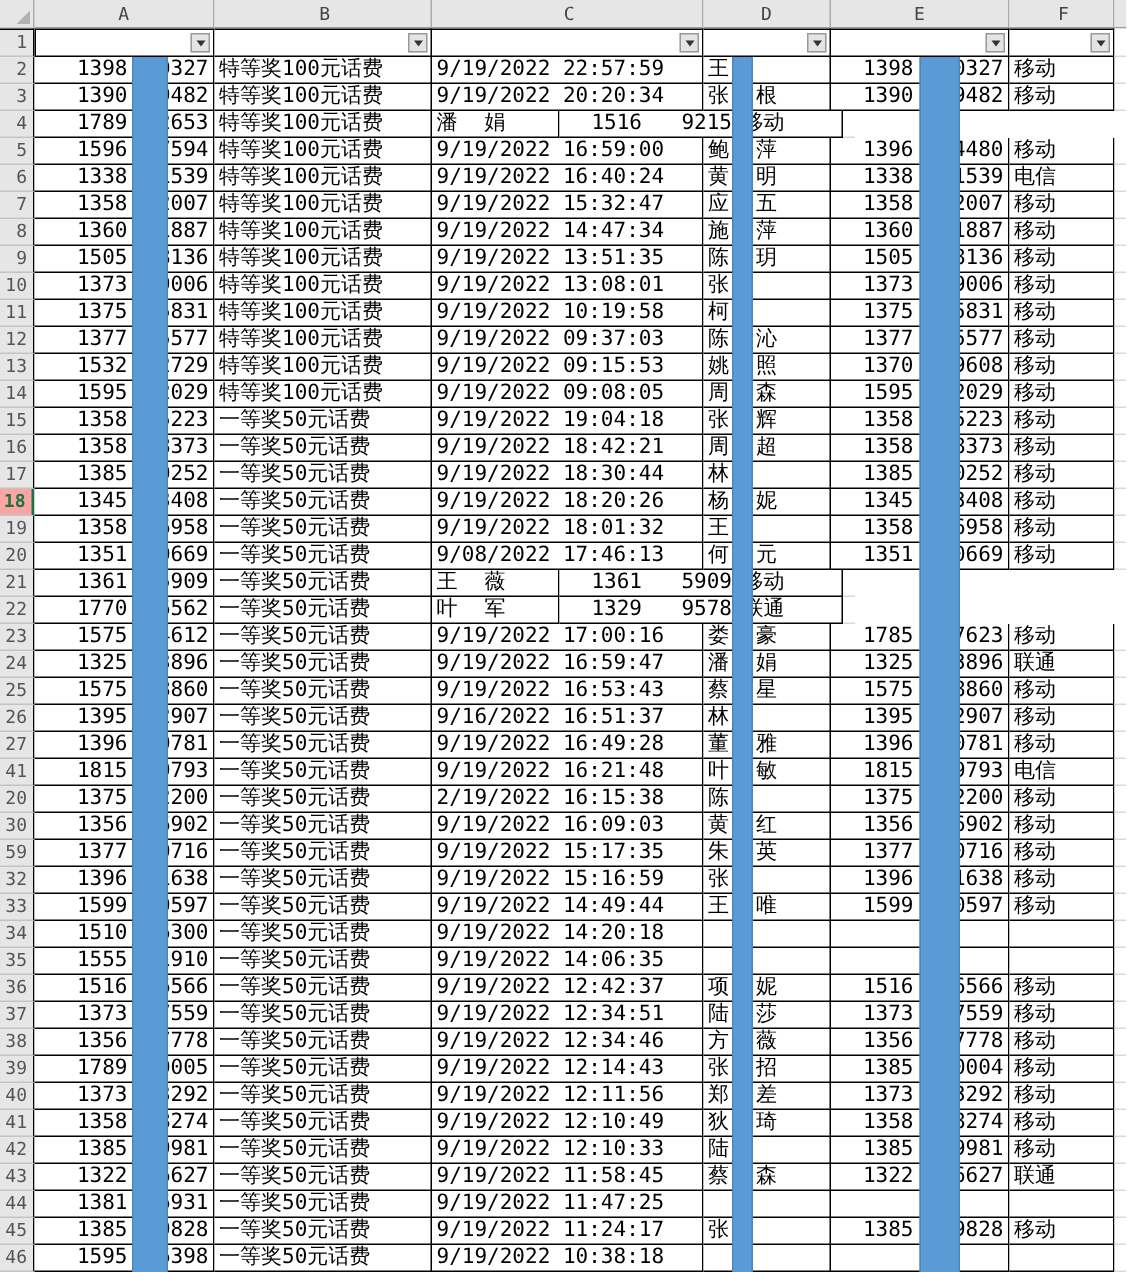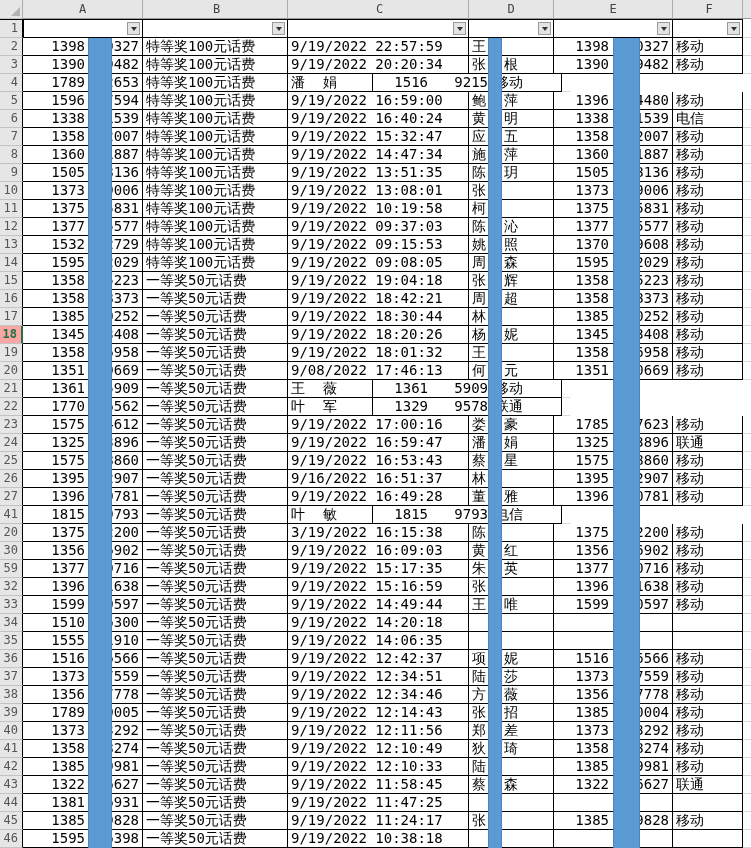--- a/index.html
+++ b/index.html
@@ -614,40 +614,41 @@
     <div class="cell c-g"></div>
   </div>
 
   <div class="row">
     <div class="cell c-rowhdr">41</div>
     <div class="cell c-a">
       <span class="a1">1815</span>
       <span class="a2">9793</span>
     </div>
     <div class="cell c-b">一等奖50元话费</div>
+    <div class="cell c-c">9/19/2022 16:21:48</div>
     <div class="cell c-d">
       <span class="d1">叶</span>
       <span class="d2">敏</span>
     </div>
     <div class="cell c-e">
       <span class="e1">1815</span>
       <span class="e2">9793</span>
     </div>
     <div class="cell c-f">电信</div>
     <div class="cell c-g"></div>
   </div>
 
   <div class="row">
     <div class="cell c-rowhdr">20</div>
     <div class="cell c-a">
       <span class="a1">1375</span>
       <span class="a2">2200</span>
     </div>
     <div class="cell c-b">一等奖50元话费</div>
-    <div class="cell c-c">3/19/2022 16:15:38</div>
+    <div class="cell c-c">2/19/2022 16:15:38</div>
     <div class="cell c-d">
       <span class="d1">陈</span>
       <span class="d2"></span>
     </div>
     <div class="cell c-e">
       <span class="e1">1375</span>
       <span class="e2">2200</span>
     </div>
     <div class="cell c-f">移动</div>
     <div class="cell c-g"></div>

